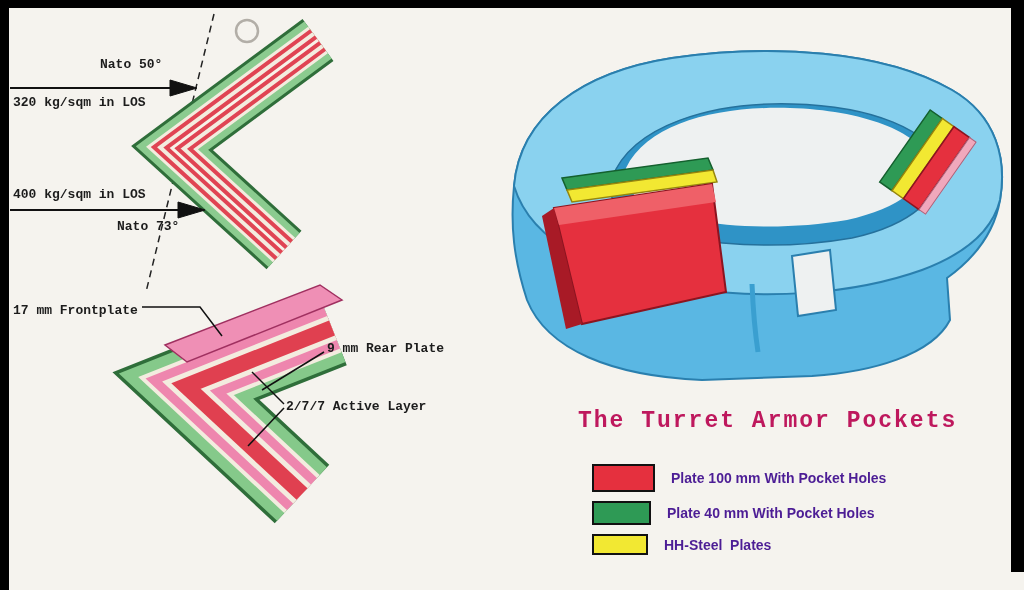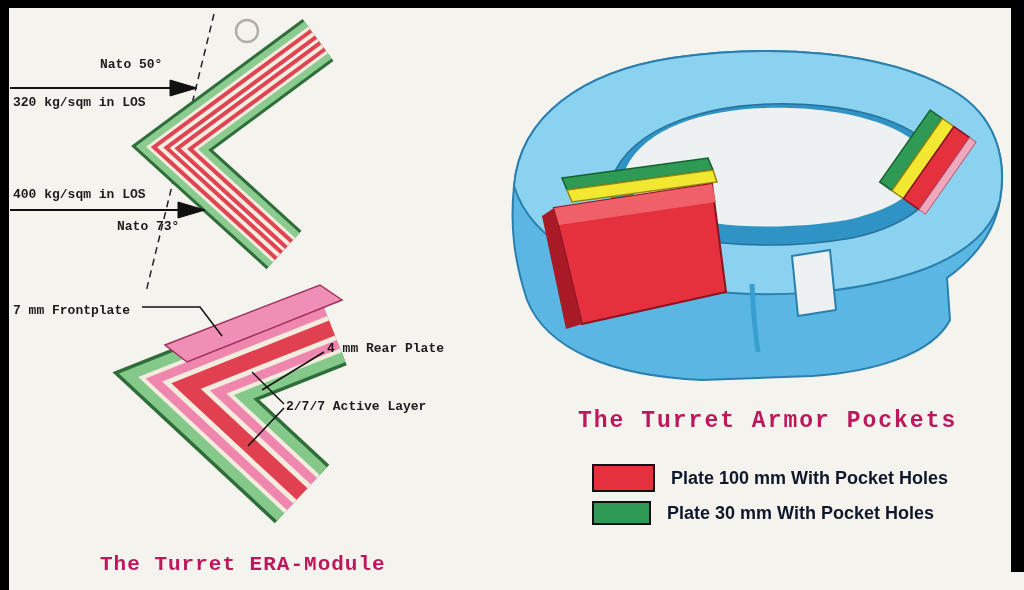--- a/index.html
+++ b/index.html
@@ -31,21 +31,21 @@
   .legend{
     position:absolute;left:592px;top:464px;
     display:flex;flex-direction:column;gap:9px;
     font-family:"Liberation Sans",sans-serif;
   }
   .legend-row{display:flex;align-items:center;gap:16px;}
   .swatch{border:2px solid #111;box-sizing:border-box;flex:0 0 auto;}
   .sw-0{width:63px;height:28px;}
   .sw-1{width:59px;height:24px;}
   .sw-2{width:56px;height:21px;}
-  .legend-label{font-size:18px;font-weight:bold;color:#0f172a;white-space:pre;}
+  .legend-label{font-size:14px;font-weight:bold;color:#4c1d95;white-space:pre;}
 </style>
 </head>
 <body>
 
 <div class="canvas">
 
   <div class="bar bar-top"></div>
   <div class="bar bar-left"></div>
   <div class="bar bar-right"></div>
 
@@ -90,25 +90,24 @@
       <line x1="324" y1="352" x2="262" y2="390"></line>
       <line x1="284" y1="404" x2="252" y2="372"></line>
       <line x1="284" y1="408" x2="248" y2="446"></line>
     </g>
   </svg>
 
   <div class="lbl" style="left:100px;top:57px">Nato 50°</div>
   <div class="lbl" style="left:13px;top:95px">320 kg/sqm in LOS</div>
   <div class="lbl" style="left:13px;top:187px">400 kg/sqm in LOS</div>
   <div class="lbl" style="left:117px;top:219px">Nato 73°</div>
-  <div class="lbl" style="left:13px;top:303px">7 mm Frontplate</div>
-  <div class="lbl" style="left:327px;top:341px">4 mm Rear Plate</div>
+  <div class="lbl" style="left:13px;top:303px">17 mm Frontplate</div>
+  <div class="lbl" style="left:327px;top:341px">9 mm Rear Plate</div>
   <div class="lbl" style="left:286px;top:399px">2/7/7 Active Layer</div>
 
-  <div class="caption caption-era">The Turret ERA-Module</div>
 
   <svg class="svg-ring" width="534" height="400" viewBox="0 0 534 400">
 
     <path d="M24,170 C30,100 92,56 182,42 C282,28 392,34 462,74
              C507,100 517,144 510,184 C504,219 482,244 457,262
              L460,304 C442,339 382,356 322,360 L212,364
              C122,360 57,334 37,284 C24,244 20,210 24,170 Z" fill="#5ab7e3" stroke="#2a7fae" stroke-width="2"></path>
 
     <path d="M24,170 C30,100 92,56 182,42 C282,28 392,34 462,74
              C507,100 517,144 510,184 C502,216 472,239 432,254
@@ -144,17 +143,21 @@
 
   <div class="caption caption-pockets">The Turret Armor Pockets</div>
 
   <div class="legend">
     <div class="legend-row">
       <div class="swatch sw-0" style="background: rgb(229, 48, 62);"></div>
       <div class="legend-label">Plate 100 mm With Pocket Holes</div>
     </div>
     <div class="legend-row">
       <div class="swatch sw-1" style="background: rgb(46, 154, 85);"></div>
-      <div class="legend-label">Plate 30 mm With Pocket Holes</div>
+      <div class="legend-label">Plate 40 mm With Pocket Holes</div>
+    </div>
+    <div class="legend-row">
+      <div class="swatch sw-2" style="background: rgb(242, 232, 50);"></div>
+      <div class="legend-label">HH-Steel  Plates</div>
     </div>
   </div>
 
 </div>
 
 </body></html>

